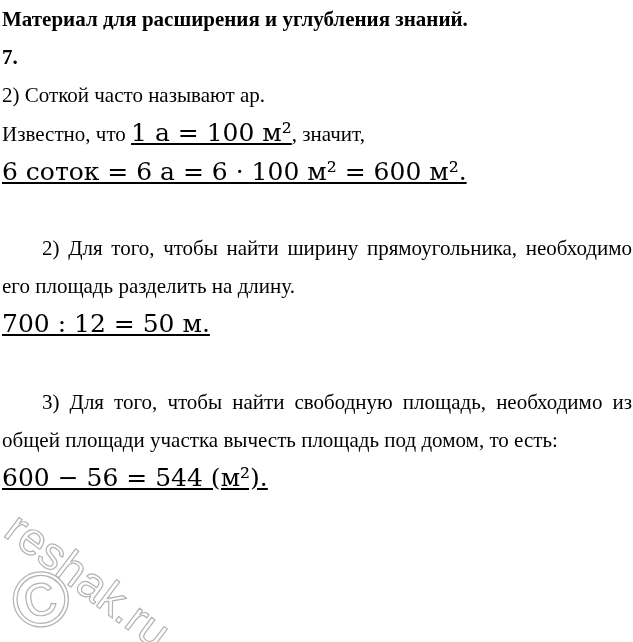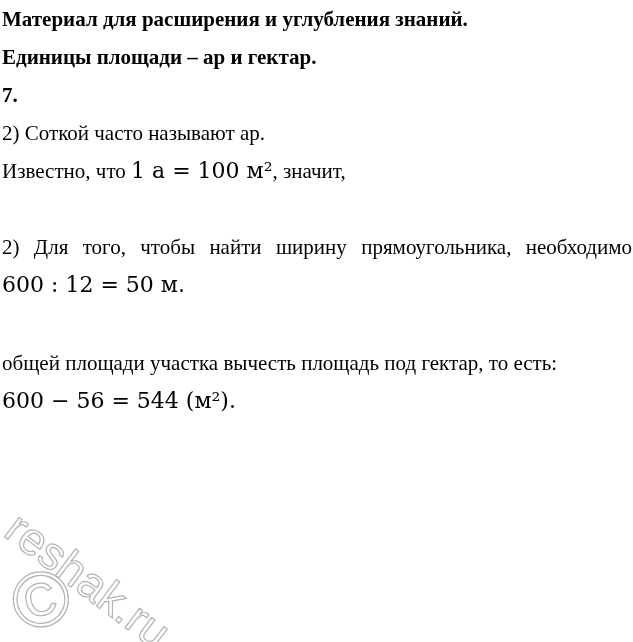--- a/index.html
+++ b/index.html
@@ -25,28 +25,30 @@
   .line {
     margin: 0;
     line-height: 38px;
     white-space: nowrap;
   }
   .bold {
     font-weight: 700;
   }
   .math {
     font-family: "DejaVu Serif", serif;
-    font-size: 22px;
+    font-size: 25px;
+    text-decoration: underline;
   }
   
   .jline {
     white-space: normal;
     text-align: justify;
     text-align-last: justify;
     padding-right: 1px;
+    margin-left: 40px;
   }
   .sec-gap {
     margin-top: 38px;
   }
   .sec-gap2 {
     margin-top: 40px;
   }
   .watermark {
     position: absolute;
     left: 0;
@@ -54,38 +56,40 @@
     pointer-events: none;
   }
 </style>
 </head>
 <body>
 
 <div class="page">
 
   <header>
     <p class="line bold">Материал для расширения и углубления знаний.</p>
-    <p class="line bold">Единицы площади – ар и гектар.</p>
     <p class="line bold">7.</p>
   </header>
 
   <section>
     <p class="line">2) Соткой часто называют ар.</p>
     <p class="line">
       <span>Известно, что </span><span class="math">1 а = 100 м²</span><span>, значит,</span>
     </p>
+    <p class="line math">6 соток = 6 а = 6 · 100 м² = 600 м².</p>
   </section>
 
   <section class="sec-gap">
     <p class="line jline">2) Для того, чтобы найти ширину прямоугольника, необходимо</p>
-    <p class="line math">600 : 12 = 50 м.</p>
+    <p class="line">его площадь разделить на длину.</p>
+    <p class="line math">700 : 12 = 50 м.</p>
   </section>
 
   <section class="sec-gap2">
-    <p class="line">общей площади участка вычесть площадь под гектар, то есть:</p>
+    <p class="line jline">3) Для того, чтобы найти свободную площадь, необходимо из</p>
+    <p class="line">общей площади участка вычесть площадь под домом, то есть:</p>
     <p class="line math">600 − 56 = 544 (м²).</p>
   </section>
 
   <svg class="watermark" width="250" height="150" viewBox="0 0 250 150" aria-hidden="true">
     <g fill="none" stroke-width="1.2" stroke-linejoin="round" stroke="#b3b3b3">
       <text x="2" y="43" font-size="46" font-family="Liberation Sans, sans-serif" transform="rotate(37 2 43)">reshak.ru</text>
       <text x="12" y="132" font-size="78" font-family="Liberation Sans, sans-serif" transform="rotate(-14 50 106)">©</text>
     </g>
   </svg>
 

